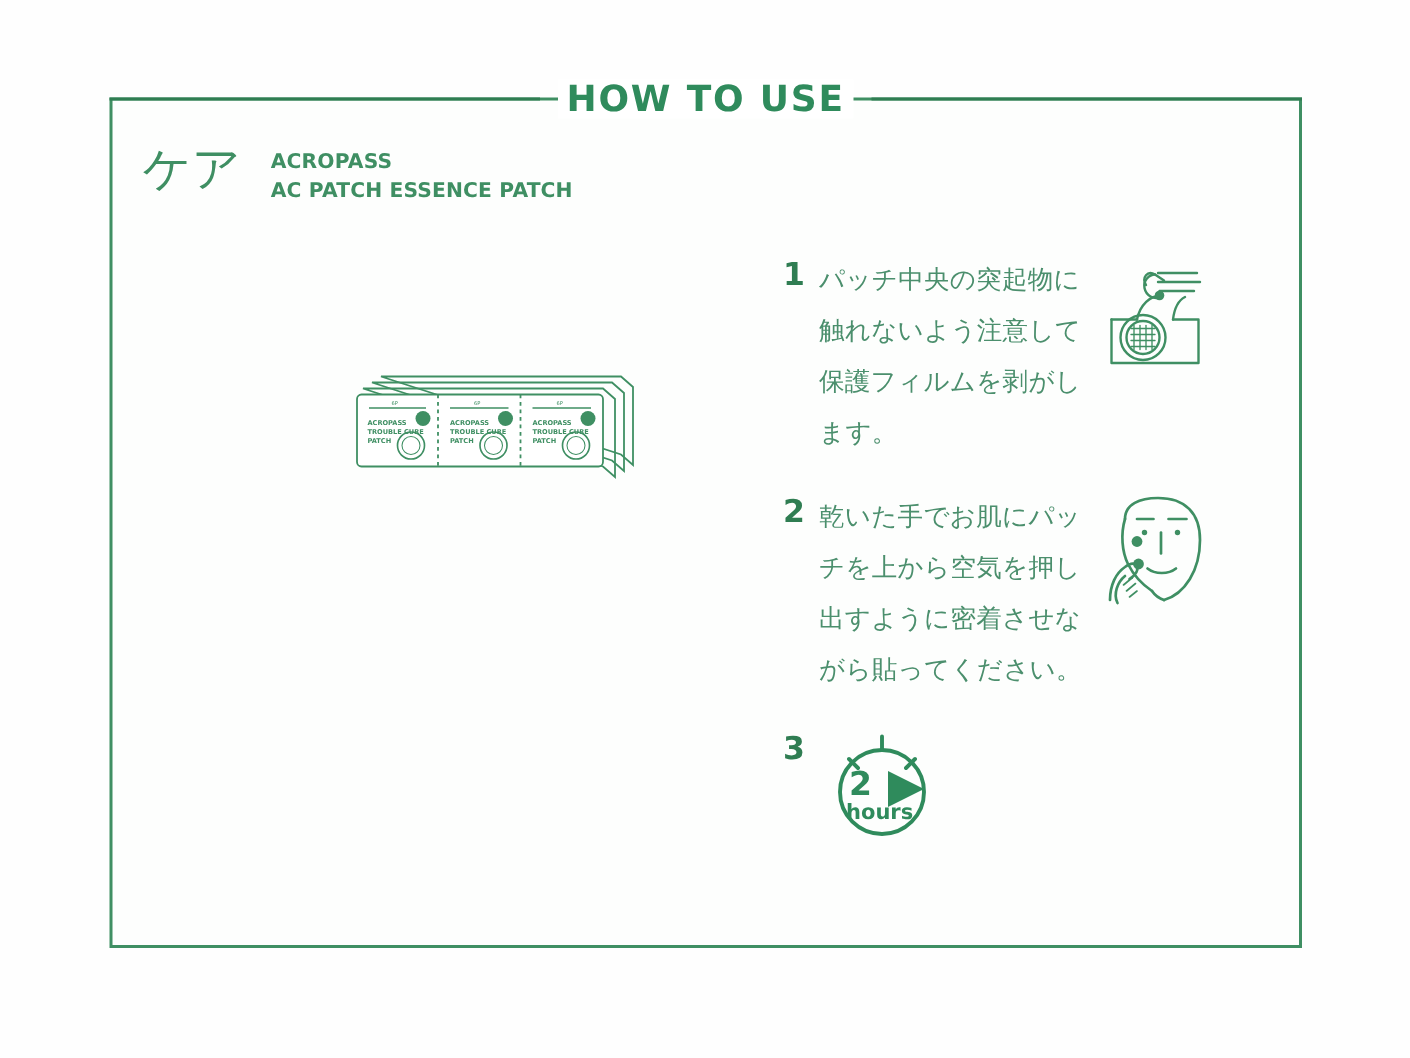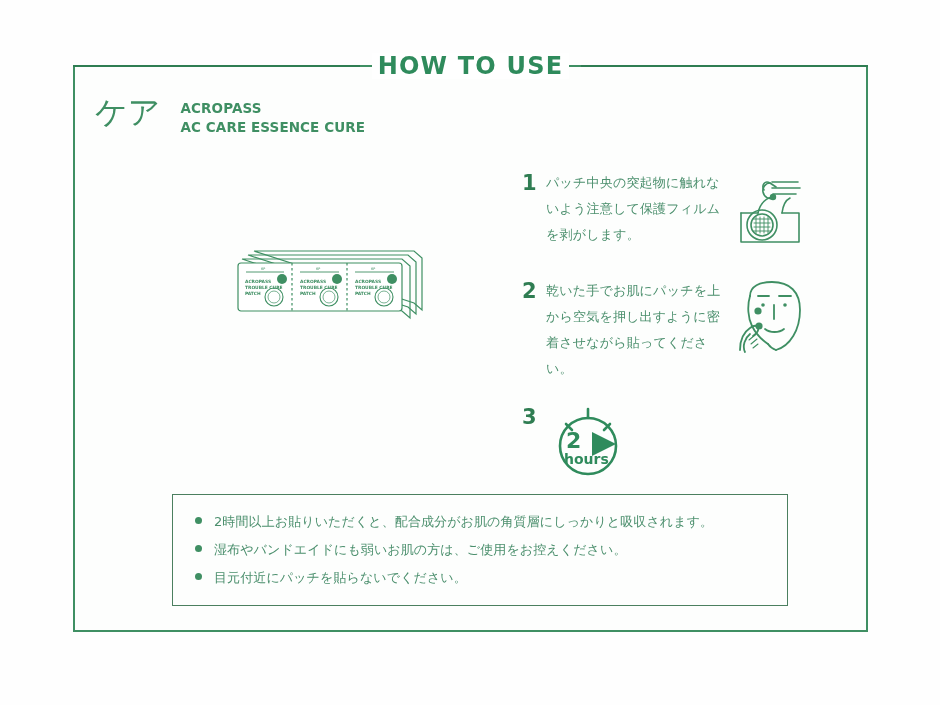--- a/index.html
+++ b/index.html
@@ -120,21 +120,21 @@
     font-size: 21px;
     font-weight: 700;
     color: #2f7d52;
     width: 24px;
     flex: 0 0 24px;
     line-height: 1.25;
     text-align: left;
   }
   .step-text {
     flex: 1 1 auto;
-    font-size: 13px;
+    font-size: 17px;
     color: #4b8f6d;
     line-height: 2.0;
     letter-spacing: 0.2px;
     max-width: 186px;
   }
   .step-icon {
     flex: 0 0 auto;
     width: 80px;
     height: 80px;
     margin-left: 4px;
@@ -187,21 +187,21 @@
     <div class="rule left"></div>
     <div id="page-title">HOW TO USE</div>
     <div class="rule right"></div>
   </div>
 
   <div id="product-block">
     <div id="product-heading-row">
       <div id="product-kana">ケア</div>
       <div id="product-names">
         <div>ACROPASS</div>
-        <div>AC CARE ESSENCE CURE</div>
+        <div>AC PATCH ESSENCE PATCH</div>
       </div>
     </div>
   </div>
 
   <div id="product-box-illustration">
     <svg width="196" height="92" viewBox="0 0 196 92" xmlns="http://www.w3.org/2000/svg">
       <g fill="none" stroke="#3f8f63" stroke-width="1.2">
 
         <path d="M22 14 L182 14 L190 21 L190 73 L182 66 Z"></path>
         <path d="M16 18 L176 18 L184 25 L184 77 L176 70 Z"></path>
@@ -342,28 +342,14 @@
           <path d="M42 28 L66 40 L42 52 Z" fill="#2f8b5c" stroke="none"></path>
 
           <text x="16" y="44" fill="#2f8b5c" font-family="DejaVu Sans, sans-serif" font-size="22" font-weight="bold">2</text>
           <text x="14" y="60" fill="#2f8b5c" font-family="DejaVu Sans, sans-serif" font-size="14" font-weight="bold">hours</text>
         </svg>
       </div>
     </div>
 
   </div>
 
-  <div id="notes-box">
-    <div class="note-item">
-      <span class="note-bullet"></span>
-      <span class="note-text">2時間以上お貼りいただくと、配合成分がお肌の角質層にしっかりと吸収されます。</span>
-    </div>
-    <div class="note-item">
-      <span class="note-bullet"></span>
-      <span class="note-text">湿布やバンドエイドにも弱いお肌の方は、ご使用をお控えください。</span>
-    </div>
-    <div class="note-item">
-      <span class="note-bullet"></span>
-      <span class="note-text">目元付近にパッチを貼らないでください。</span>
-    </div>
-  </div>
 
 </div>
 
 </body></html>

